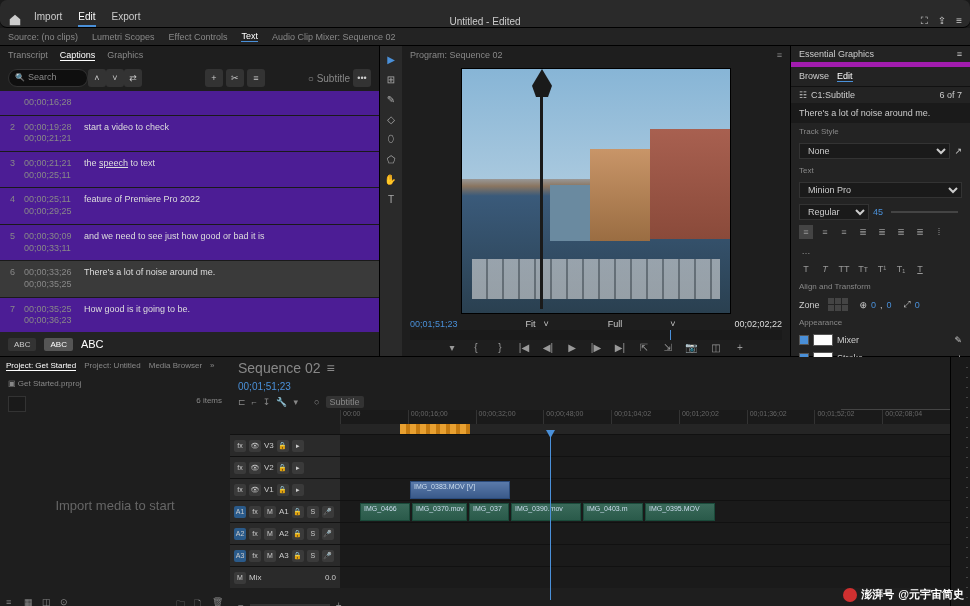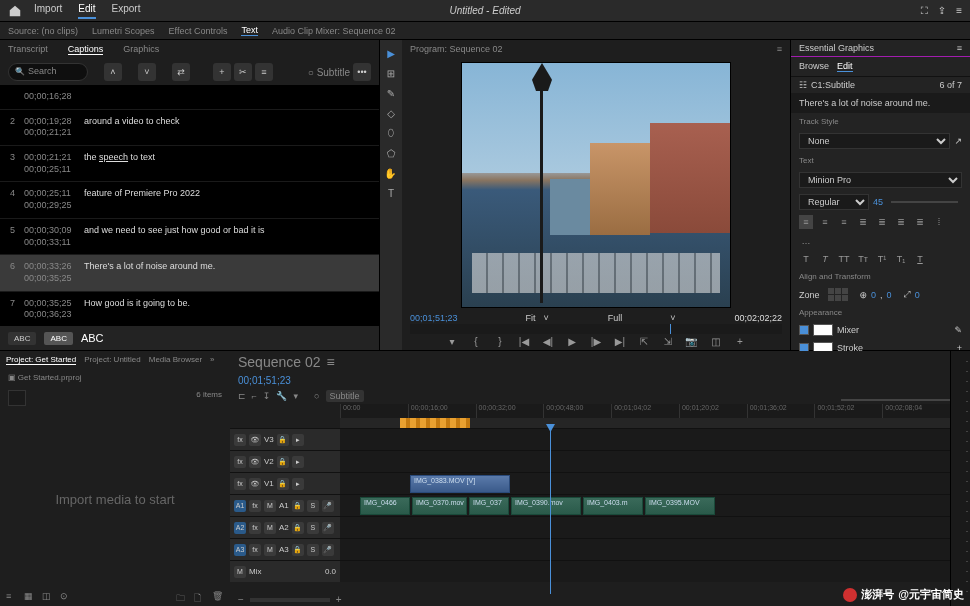--- a/index.html
+++ b/index.html
@@ -1,35 +1,35 @@
 <!DOCTYPE html>
 <html><head>
 <meta charset="utf-8">
 <style>
 * { margin:0; padding:0; box-sizing:border-box; font-family:"Segoe UI",Arial,sans-serif; }
 body { background:#1a1a1a; color:#ccc; font-size:10px; width:970px; height:606px; overflow:hidden; position:relative; }
-.topbar { height:22px; background:#2a2a2a; display:flex; align-items:center; padding:0 8px; border-bottom:1px solid #000; }
+.topbar { height:28px; background:#2a2a2a; display:flex; align-items:flex-end; padding:0 8px; border-bottom:1px solid #000;border-radius:7px; }
 .topbar .home { width:14px; height:14px; margin-right:12px; }
 .topbar .tabs { display:flex; gap:16px; }
 .topbar .tabs span { cursor:pointer; }
 .topbar .tabs .active { color:#fff; border-bottom:2px solid #4a90d9; padding-bottom:3px; }
-.topbar .title { position:absolute; left:50%; transform:translateX(-50%);font-style:italic; }
+.topbar .title { position:absolute; left:50%; transform:translateX(-50%); }
 .topbar .right-icons { margin-left:auto; display:flex; gap:10px; }
 .subtabs { height:18px; background:#232323; display:flex; align-items:center; padding:0 8px; gap:14px; font-size:9px; color:#888; border-bottom:1px solid #000; }
 .subtabs .active { color:#fff; border-bottom:1px solid #4a90d9; }
 .main { display:flex; height:310px; }
 .left-panel { width:380px; background:#1e1e1e; display:flex; flex-direction:column; border-right:1px solid #000; }
-.lp-tabs { display:flex; gap:20px; padding:4px 8px; font-size:9px; color:#888; }
+.lp-tabs { display:flex; gap:12px; padding:4px 8px; font-size:9px; color:#888; }
 .lp-tabs .active { color:#fff; border-bottom:1px solid #fff; }
-.lp-toolbar { display:flex; align-items:center; padding:4px 8px; gap:16px; }
+.lp-toolbar { display:flex; align-items:center; padding:4px 8px; gap:0; }
 .search-box { background:#0f0f0f; border:1px solid #333; border-radius:10px; padding:2px 18px 2px 6px; height:18px; width:80px; color:#888; font-size:9px; position:relative; }
 .search-box::before { content:"🔍"; font-size:8px; margin-right:3px; }
 .tb-btn { width:18px; height:18px; background:#333; border-radius:3px; display:flex; align-items:center; justify-content:center; cursor:pointer; font-size:9px; }
 .tb-btns-right { margin-left:auto; display:flex; gap:3px; align-items:center; }
-.caption-list { flex:1; overflow:auto; background:#000000; }
+.caption-list { flex:1; overflow:auto; background:#4c1d95; }
 .caption-row { display:flex; padding:6px 10px; border-bottom:1px solid #1a1a1a; cursor:pointer; font-size:9px; }
 .caption-row.selected { background:#3a3a3a; }
 .cap-num { width:14px; color:#888; }
 .cap-tc { width:60px; color:#888; line-height:1.3; }
 .cap-text { flex:1; color:#ddd; }
 .lp-bottom { height:24px; display:flex; align-items:center; padding:0 8px; gap:8px; background:#232323; }
 .abc-btn { padding:2px 6px; background:#333; border-radius:2px; font-size:8px; }
 .abc-btn.active { background:#555; color:#fff; }
 .abc-large { font-size:11px; color:#fff; }
 .toolstrip { width:22px; background:#2a2a2a; display:flex; flex-direction:column; align-items:center; gap:6px; padding-top:6px; }
@@ -142,34 +142,34 @@
     </div>
     <div class="lp-toolbar">
       <div class="search-box">Search</div>
       <div class="tb-btn">˄</div>
       <div class="tb-btn">˅</div>
       <div class="tb-btn">⇄</div>
       <div class="tb-btns-right">
         <div class="tb-btn">+</div>
         <div class="tb-btn">✂</div>
         <div class="tb-btn">≡</div>
-        <span style="margin-left:32px;color:#888">○ <span>Subtitle</span></span>
+        <span style="margin-left:40px;color:#888">○ <span>Subtitle</span></span>
         <div class="tb-btn">•••</div>
       </div>
     </div>
     <div class="caption-list" id="caplist">
         <div class="caption-row">
           <div class="cap-num"></div>
           <div class="cap-tc">00;00;16;28<br></div>
           <div class="cap-text"></div>
         </div>
         <div class="caption-row">
           <div class="cap-num">2</div>
           <div class="cap-tc">00;00;19;28<br>00;00;21;21</div>
-          <div class="cap-text">around a video to check</div>
+          <div class="cap-text">start a video to check</div>
         </div>
         <div class="caption-row">
           <div class="cap-num">3</div>
           <div class="cap-tc">00;00;21;21<br>00;00;25;11</div>
           <div class="cap-text">the <a class="und">speech</a> to  text</div>
         </div>
         <div class="caption-row">
           <div class="cap-num">4</div>
           <div class="cap-tc">00;00;25;11<br>00;00;29;25</div>
           <div class="cap-text">feature of Premiere Pro 2022</div>
@@ -241,21 +241,21 @@
       <span class="tbtn">▶|</span>
       <span class="tbtn">⇱</span>
       <span class="tbtn">⇲</span>
       <span class="tbtn">📷</span>
       <span class="tbtn">◫</span>
       <span class="tbtn">+</span>
     </div>
   </div>
 
   <div class="right-panel">
-    <div class="rp-row" style="border-bottom:1px solid #a21caf">
+    <div class="rp-row" style="border-bottom:5px solid #a21caf">
       <span>Essential Graphics</span>
       <span style="margin-left:auto">≡</span>
     </div>
     <div class="rp-header">
       <span>Browse</span>
       <span class="active">Edit</span>
     </div>
     <div class="rp-row">
       <span>☷</span>
       <span>C1:Subtitle</span>

